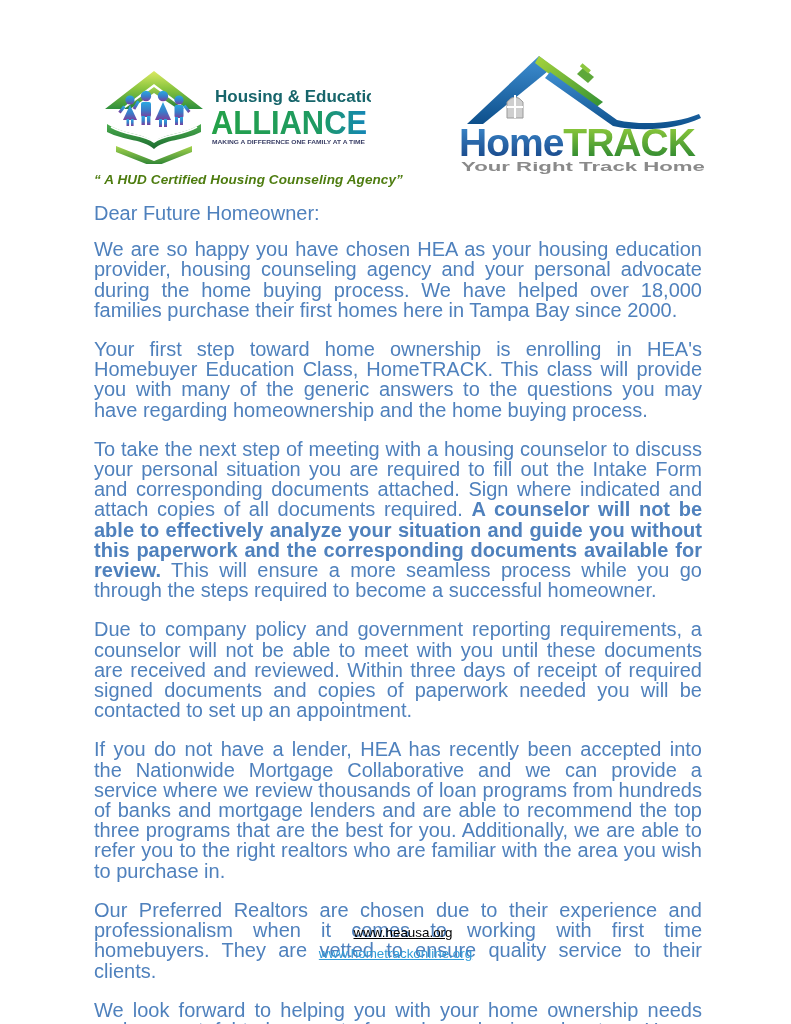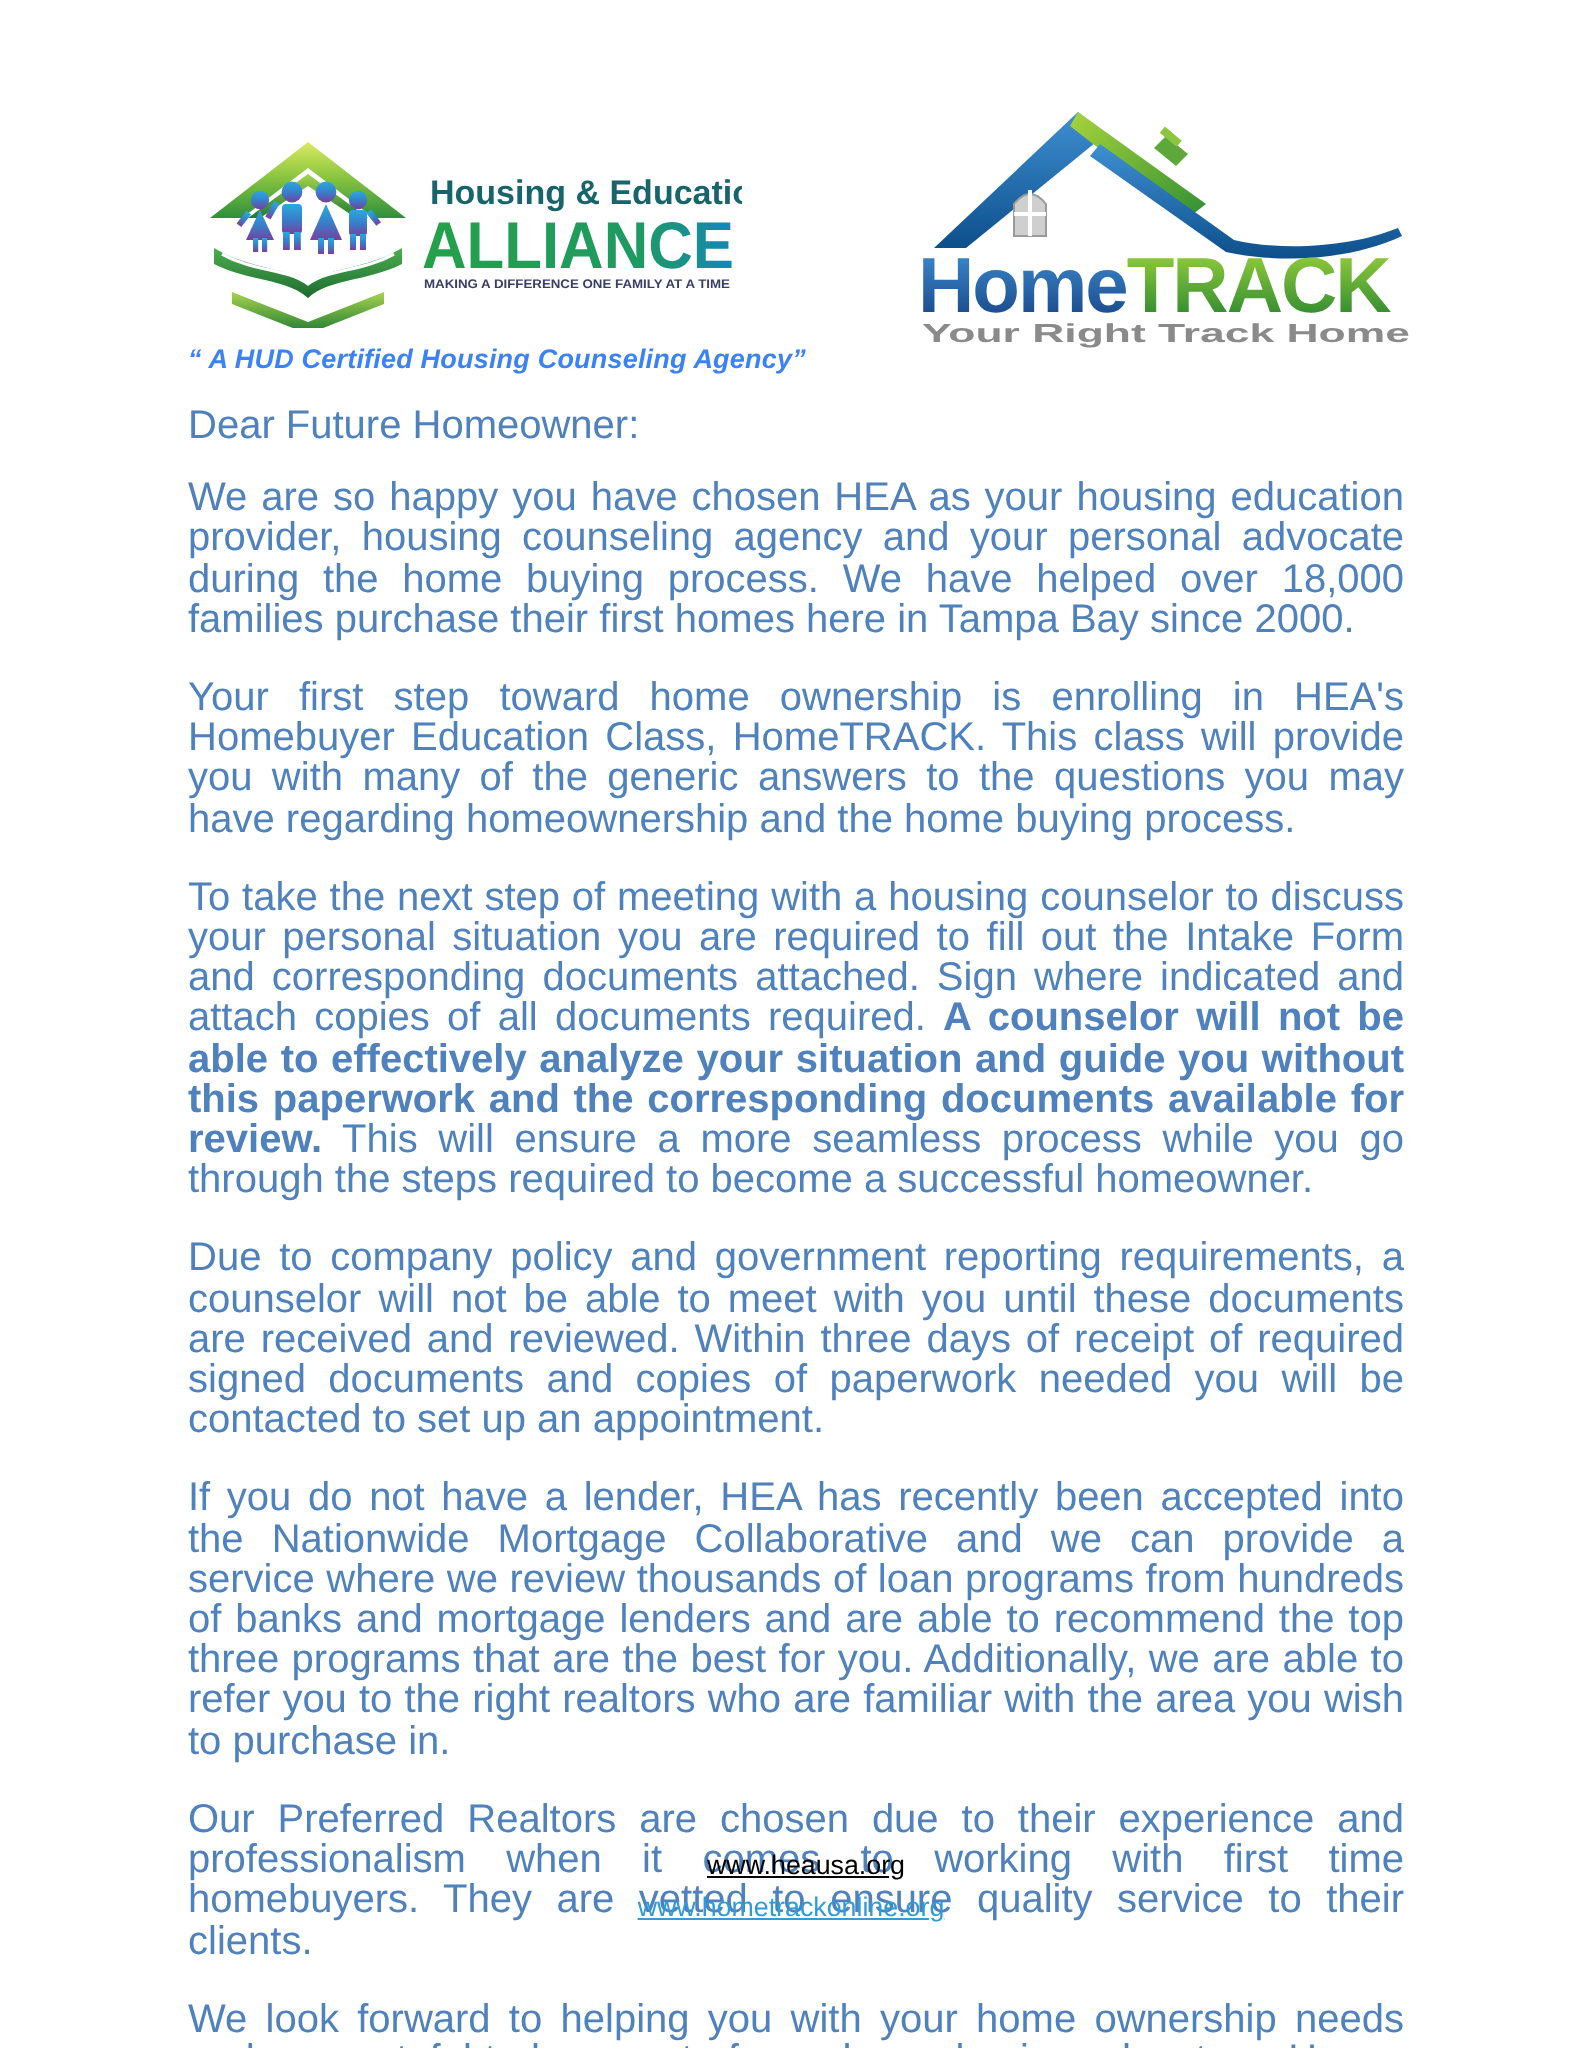--- a/index.html
+++ b/index.html
@@ -12,21 +12,21 @@
     background: #ffffff;
     font-family: "Liberation Sans", sans-serif;
     overflow: hidden;
   }
   
   .header { position: relative; height: 170px; }
   .hea-logo { position: absolute; left: 103px; top: 64px; width: 268px; height: 100px; }
   .ht-logo  { position: absolute; left: 455px; top: 50px; width: 258px; height: 124px; }
   .hud-line {
     position: absolute; left: 94px; top: 172px;
-    font-size: 13.5px; font-weight: 700; font-style: italic; color: #3b82f6;
+    font-size: 13.5px; font-weight: 700; font-style: italic; color: #4d7c0f;
     letter-spacing: 0.1px;
   }
   
   .letter {
     position: absolute; left: 94px; top: 203px; width: 608px;
     color: #4F81BD;
     font-size: 20px; line-height: 20.2px;
   }
   .salutation { margin-bottom: 16px; }
   .para { text-align: justify; margin-bottom: 19px; }

